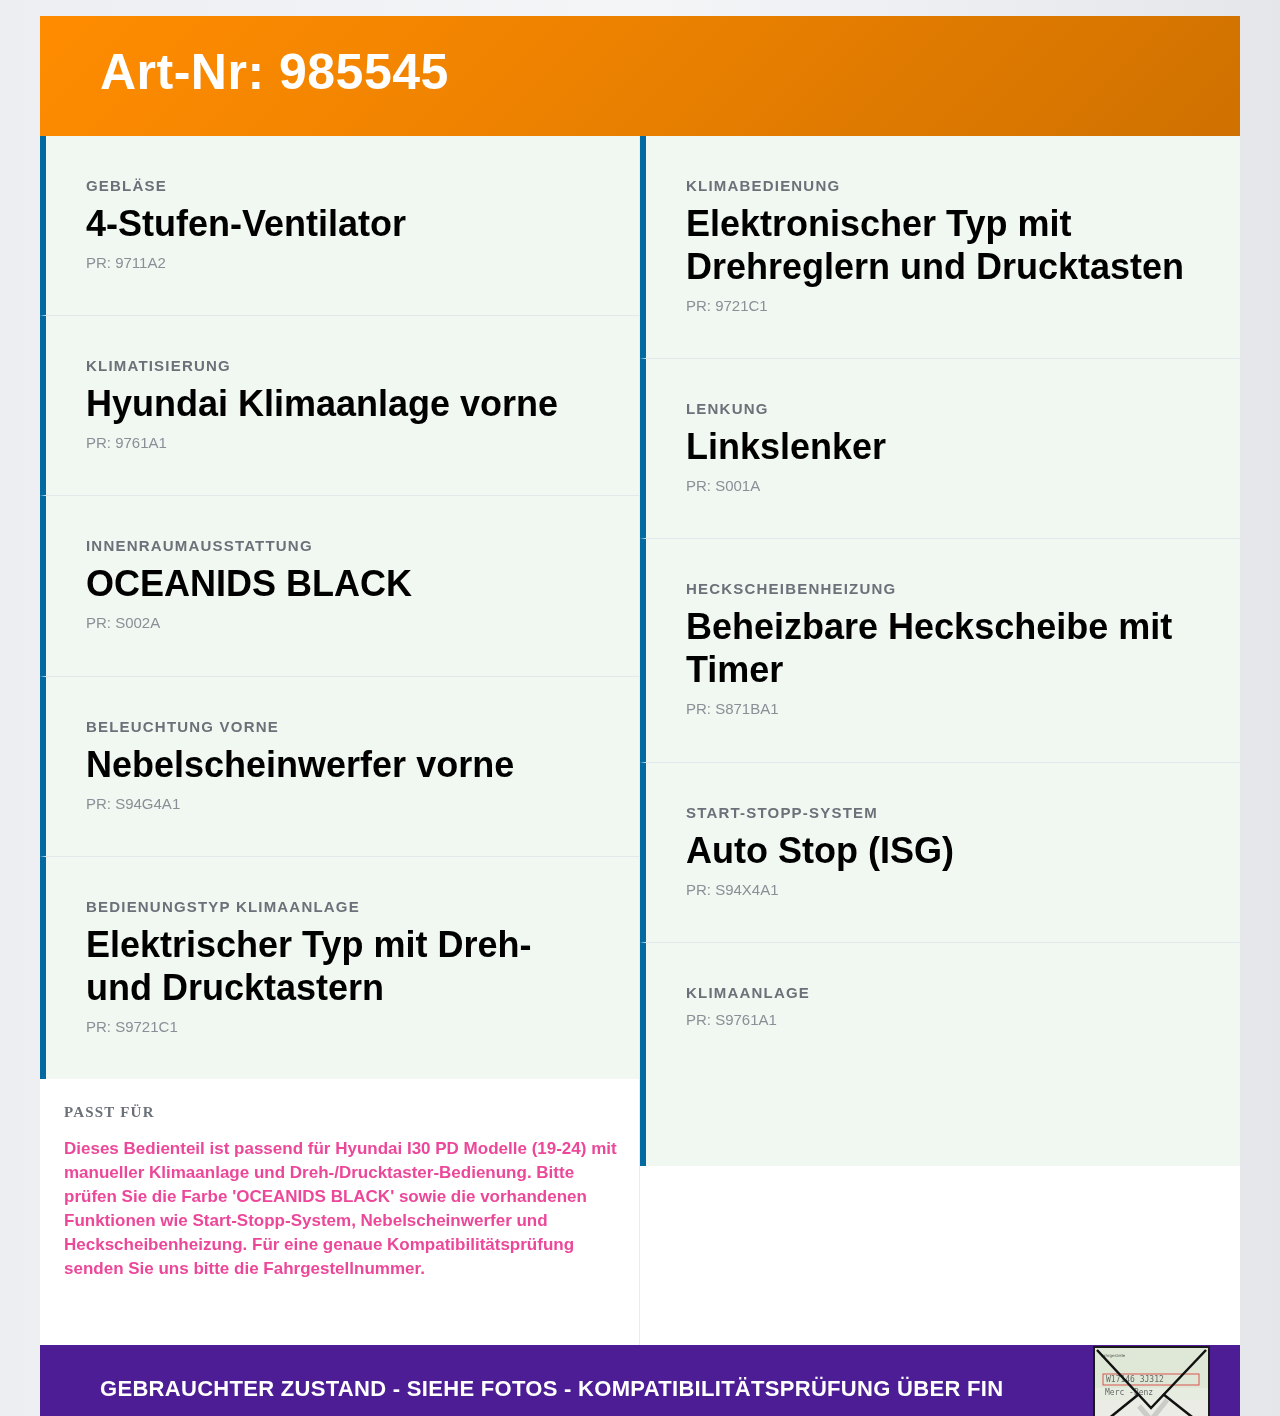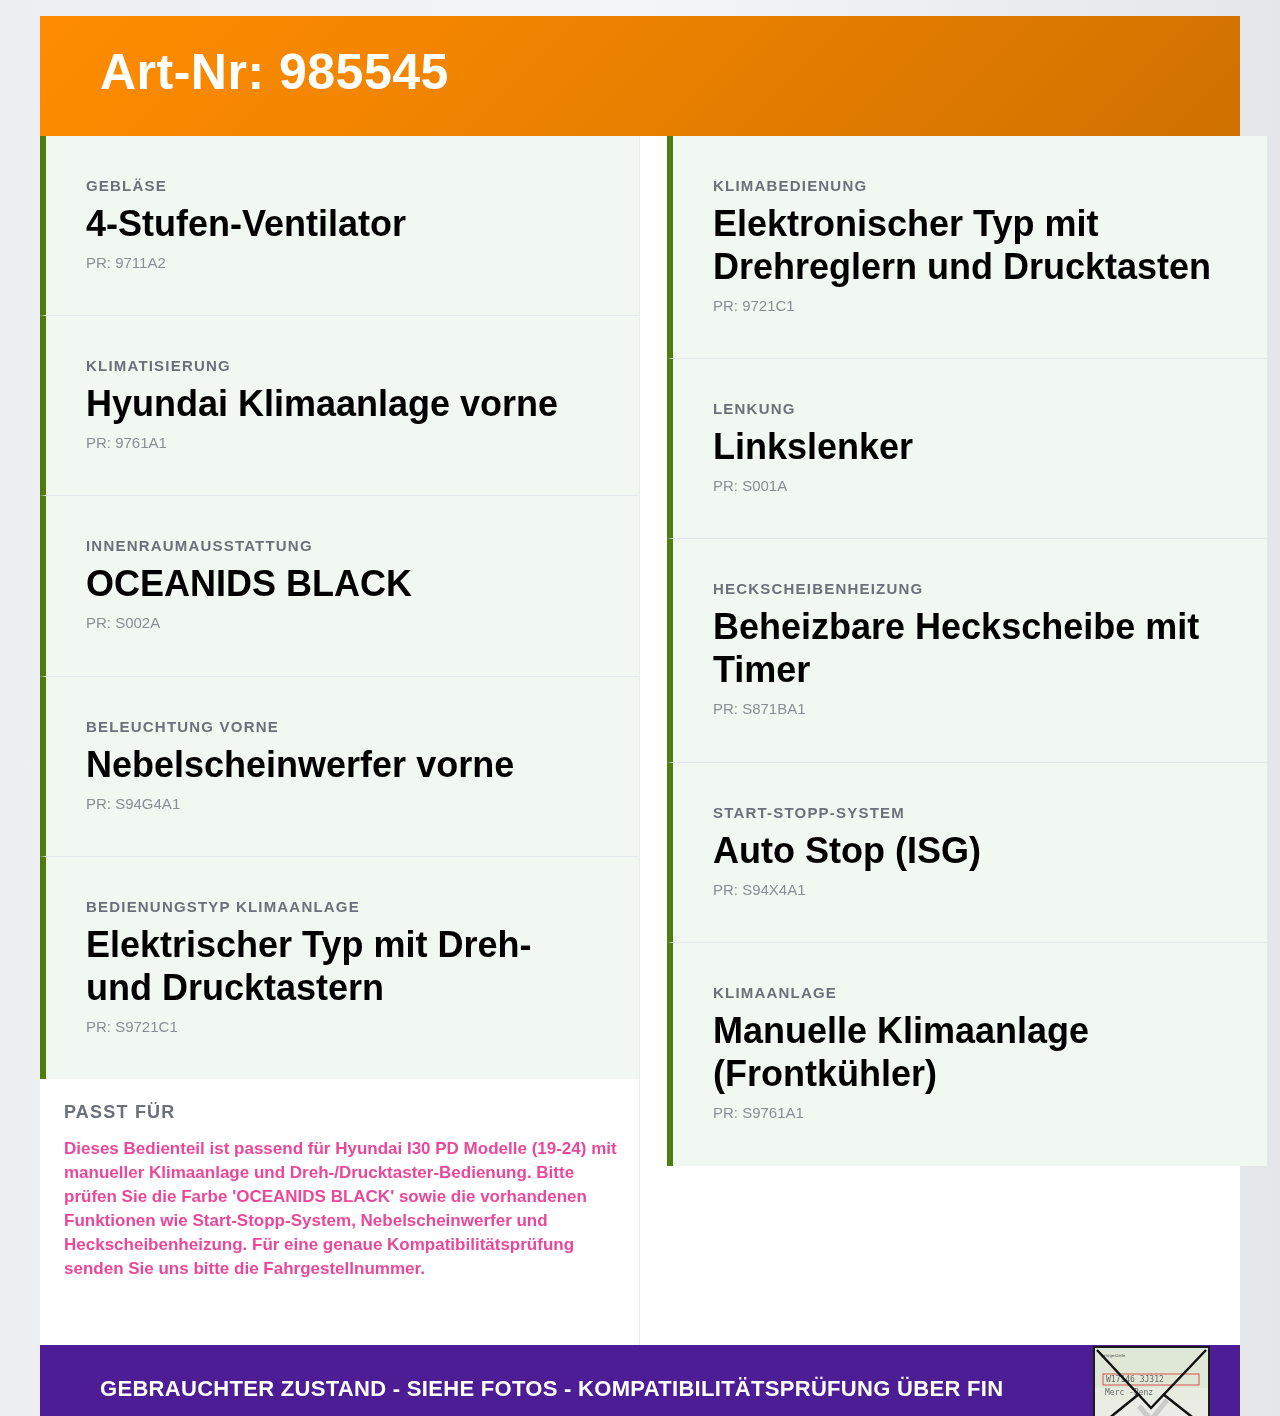--- a/index.html
+++ b/index.html
@@ -33,25 +33,25 @@
       color: #ffffff;
       letter-spacing: 0.5px;
       line-height: 56px;
     }
     .col {
       position: absolute;
       top: 120px;
       width: 600px;
     }
     .col-left { left: 0; height: 1209px; border-right: 1px solid #ececec; }
-    .col-right { left: 600px; margin-left: 27px; }
+    .col-right { left: 600px; }
     .item {
       position: relative;
       background: #f1f8f1;
-      border-left: 6px solid #4d7c0f;
+      border-left: 6px solid #0369a1;
       border-bottom: 1px solid #e2e9ec;
       padding: 41px 40px 0 40px;
     }
     .item-label {
       font-size: 15px;
       font-weight: bold;
       color: #6b7079;
       letter-spacing: 1.2px;
       line-height: 18px;
       text-transform: uppercase;
@@ -72,25 +72,26 @@
     .fit {
       position: absolute;
       left: 0;
       top: 1063px;
       width: 599px;
       height: 266px;
       background: #ffffff;
       padding: 25px 24px 0 24px;
     }
     .fit-label {
-      font-size: 18px;
+      font-size: 15px;
       font-weight: bold;
       color: #6b7079;
       letter-spacing: 1.2px;
       line-height: 17px;
+      font-family: Liberation Serif, serif;
     }
     .fit-text {
       margin-top: 16px;
       font-size: 17px;
       font-weight: bold;
       color: #ec4899;
       line-height: 24px;
       width: 560px;
     }
     .footer {
@@ -180,21 +181,20 @@
       <div class="item-value">Beheizbare Heckscheibe mit Timer</div>
       <div class="item-pr">PR: S871BA1</div>
     </div>
     <div class="item" style="height:180px">
       <div class="item-label">START-STOPP-SYSTEM</div>
       <div class="item-value">Auto Stop (ISG)</div>
       <div class="item-pr">PR: S94X4A1</div>
     </div>
     <div class="item" style="height:223px; border-bottom:none">
       <div class="item-label">KLIMAANLAGE</div>
-      <div class="item-value" style="width:420px">Manuelle Klimaanlage (Frontkühler)</div>
       <div class="item-pr">PR: S9761A1</div>
     </div>
   </div>
 
   <div class="footer">
     <div class="footer-text">GEBRAUCHTER ZUSTAND - SIEHE FOTOS - KOMPATIBILITÄTSPRÜFUNG ÜBER FIN</div>
     <div class="footer-img">
       <svg width="113" height="82" viewBox="0 0 113 82" xmlns="http://www.w3.org/2000/svg">
         <rect x="0" y="0" width="113" height="82" fill="#e6ece0"></rect>
         <rect x="0" y="0" width="113" height="40" fill="#dfe8d6"></rect>

